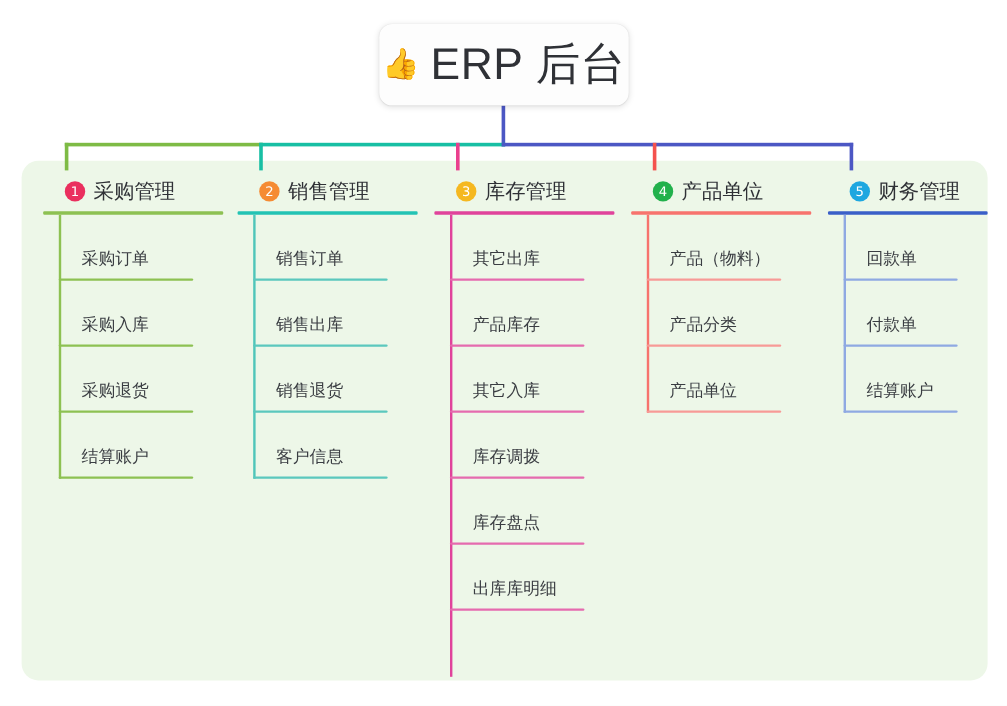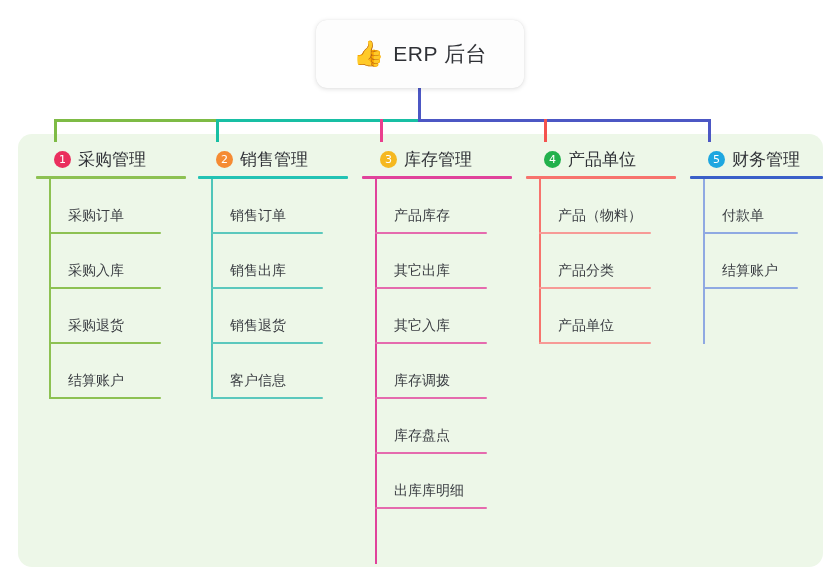--- a/index.html
+++ b/index.html
@@ -40,21 +40,21 @@
   }
   #root-emoji {
     font-family: "DejaVu Sans", sans-serif;
     font-size: 25px;
     line-height: 1;
     color: #f0b429;
     display: block;
     transform: translateY(-1px);
   }
   #root-title {
-    font-size: 21px;
+    font-size: 37px;
     color: #2f3136;
     letter-spacing: 0.5px;
     white-space: nowrap;
   }
 
   
   .line {
     position: absolute;
     z-index: 3;
   }
@@ -218,25 +218,25 @@
       </div>
       <div class="branch" style="left: 362px; top: 146px; width: 150px;">
         <div class="branch-head">
           <span class="badge" style="background: rgb(245, 184, 32);">3</span>
           <span class="branch-title">库存管理</span>
         </div>
         <div class="branch-rule" style="background: rgb(224, 67, 155); width: 150px; margin-left: 0px;"></div>
         <div class="branch-body">
           <div class="spine" style="background: rgb(224, 67, 155); height: 385px;"></div>
           <div class="leaf">
+            <span class="leaf-label">其它出库</span>
+            <div class="leaf-rule" style="background: rgb(229, 107, 174); width: 112px;"></div>
+          </div>
+          <div class="leaf">
             <span class="leaf-label">产品库存</span>
-            <div class="leaf-rule" style="background: rgb(229, 107, 174); width: 112px;"></div>
-          </div>
-          <div class="leaf">
-            <span class="leaf-label">其它出库</span>
             <div class="leaf-rule" style="background: rgb(229, 107, 174); width: 112px;"></div>
           </div>
           <div class="leaf">
             <span class="leaf-label">其它入库</span>
             <div class="leaf-rule" style="background: rgb(229, 107, 174); width: 112px;"></div>
           </div>
           <div class="leaf">
             <span class="leaf-label">库存调拨</span>
             <div class="leaf-rule" style="background: rgb(229, 107, 174); width: 112px;"></div>
           </div>
@@ -274,20 +274,24 @@
       </div>
       <div class="branch" style="left: 690px; top: 146px; width: 133px;">
         <div class="branch-head">
           <span class="badge" style="background: rgb(30, 167, 224);">5</span>
           <span class="branch-title">财务管理</span>
         </div>
         <div class="branch-rule" style="background: rgb(58, 95, 200); width: 133px; margin-left: 0px;"></div>
         <div class="branch-body">
           <div class="spine" style="background: rgb(143, 169, 226); height: 165px;"></div>
           <div class="leaf">
+            <span class="leaf-label">回款单</span>
+            <div class="leaf-rule" style="background: rgb(143, 169, 226); width: 95px;"></div>
+          </div>
+          <div class="leaf">
             <span class="leaf-label">付款单</span>
             <div class="leaf-rule" style="background: rgb(143, 169, 226); width: 95px;"></div>
           </div>
           <div class="leaf">
             <span class="leaf-label">结算账户</span>
             <div class="leaf-rule" style="background: rgb(143, 169, 226); width: 95px;"></div>
           </div>
         </div>
       </div>
     </div>

